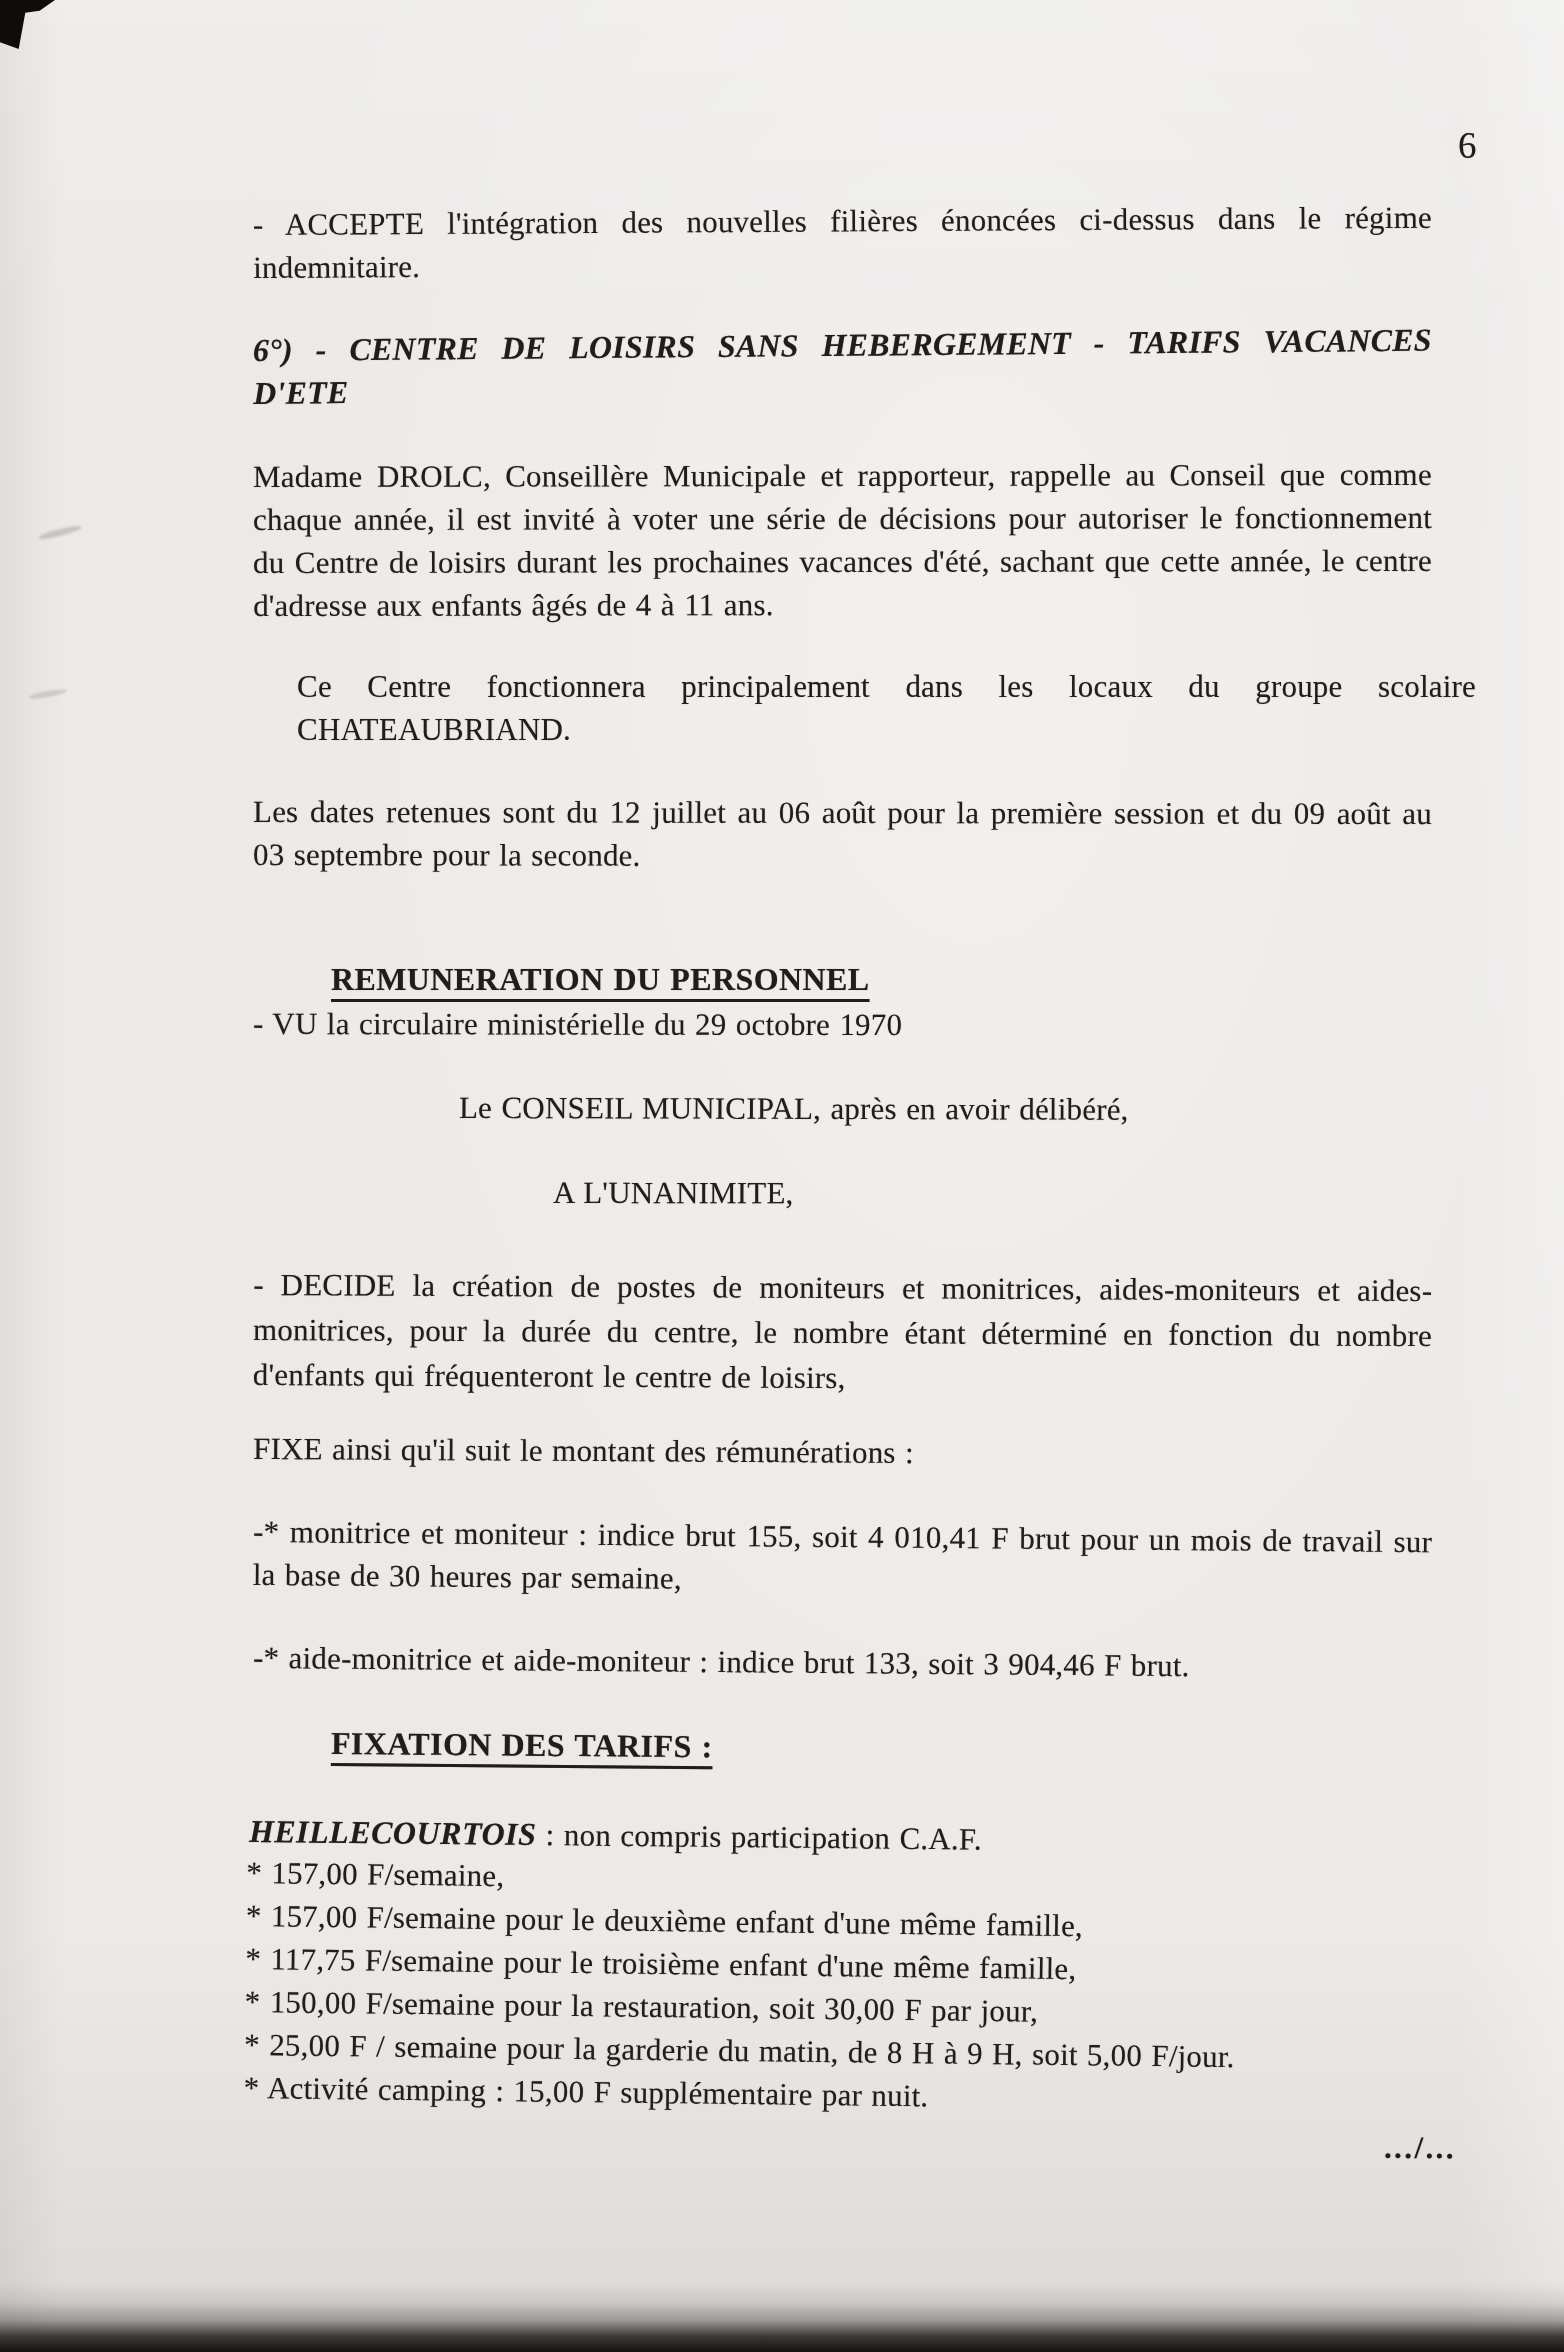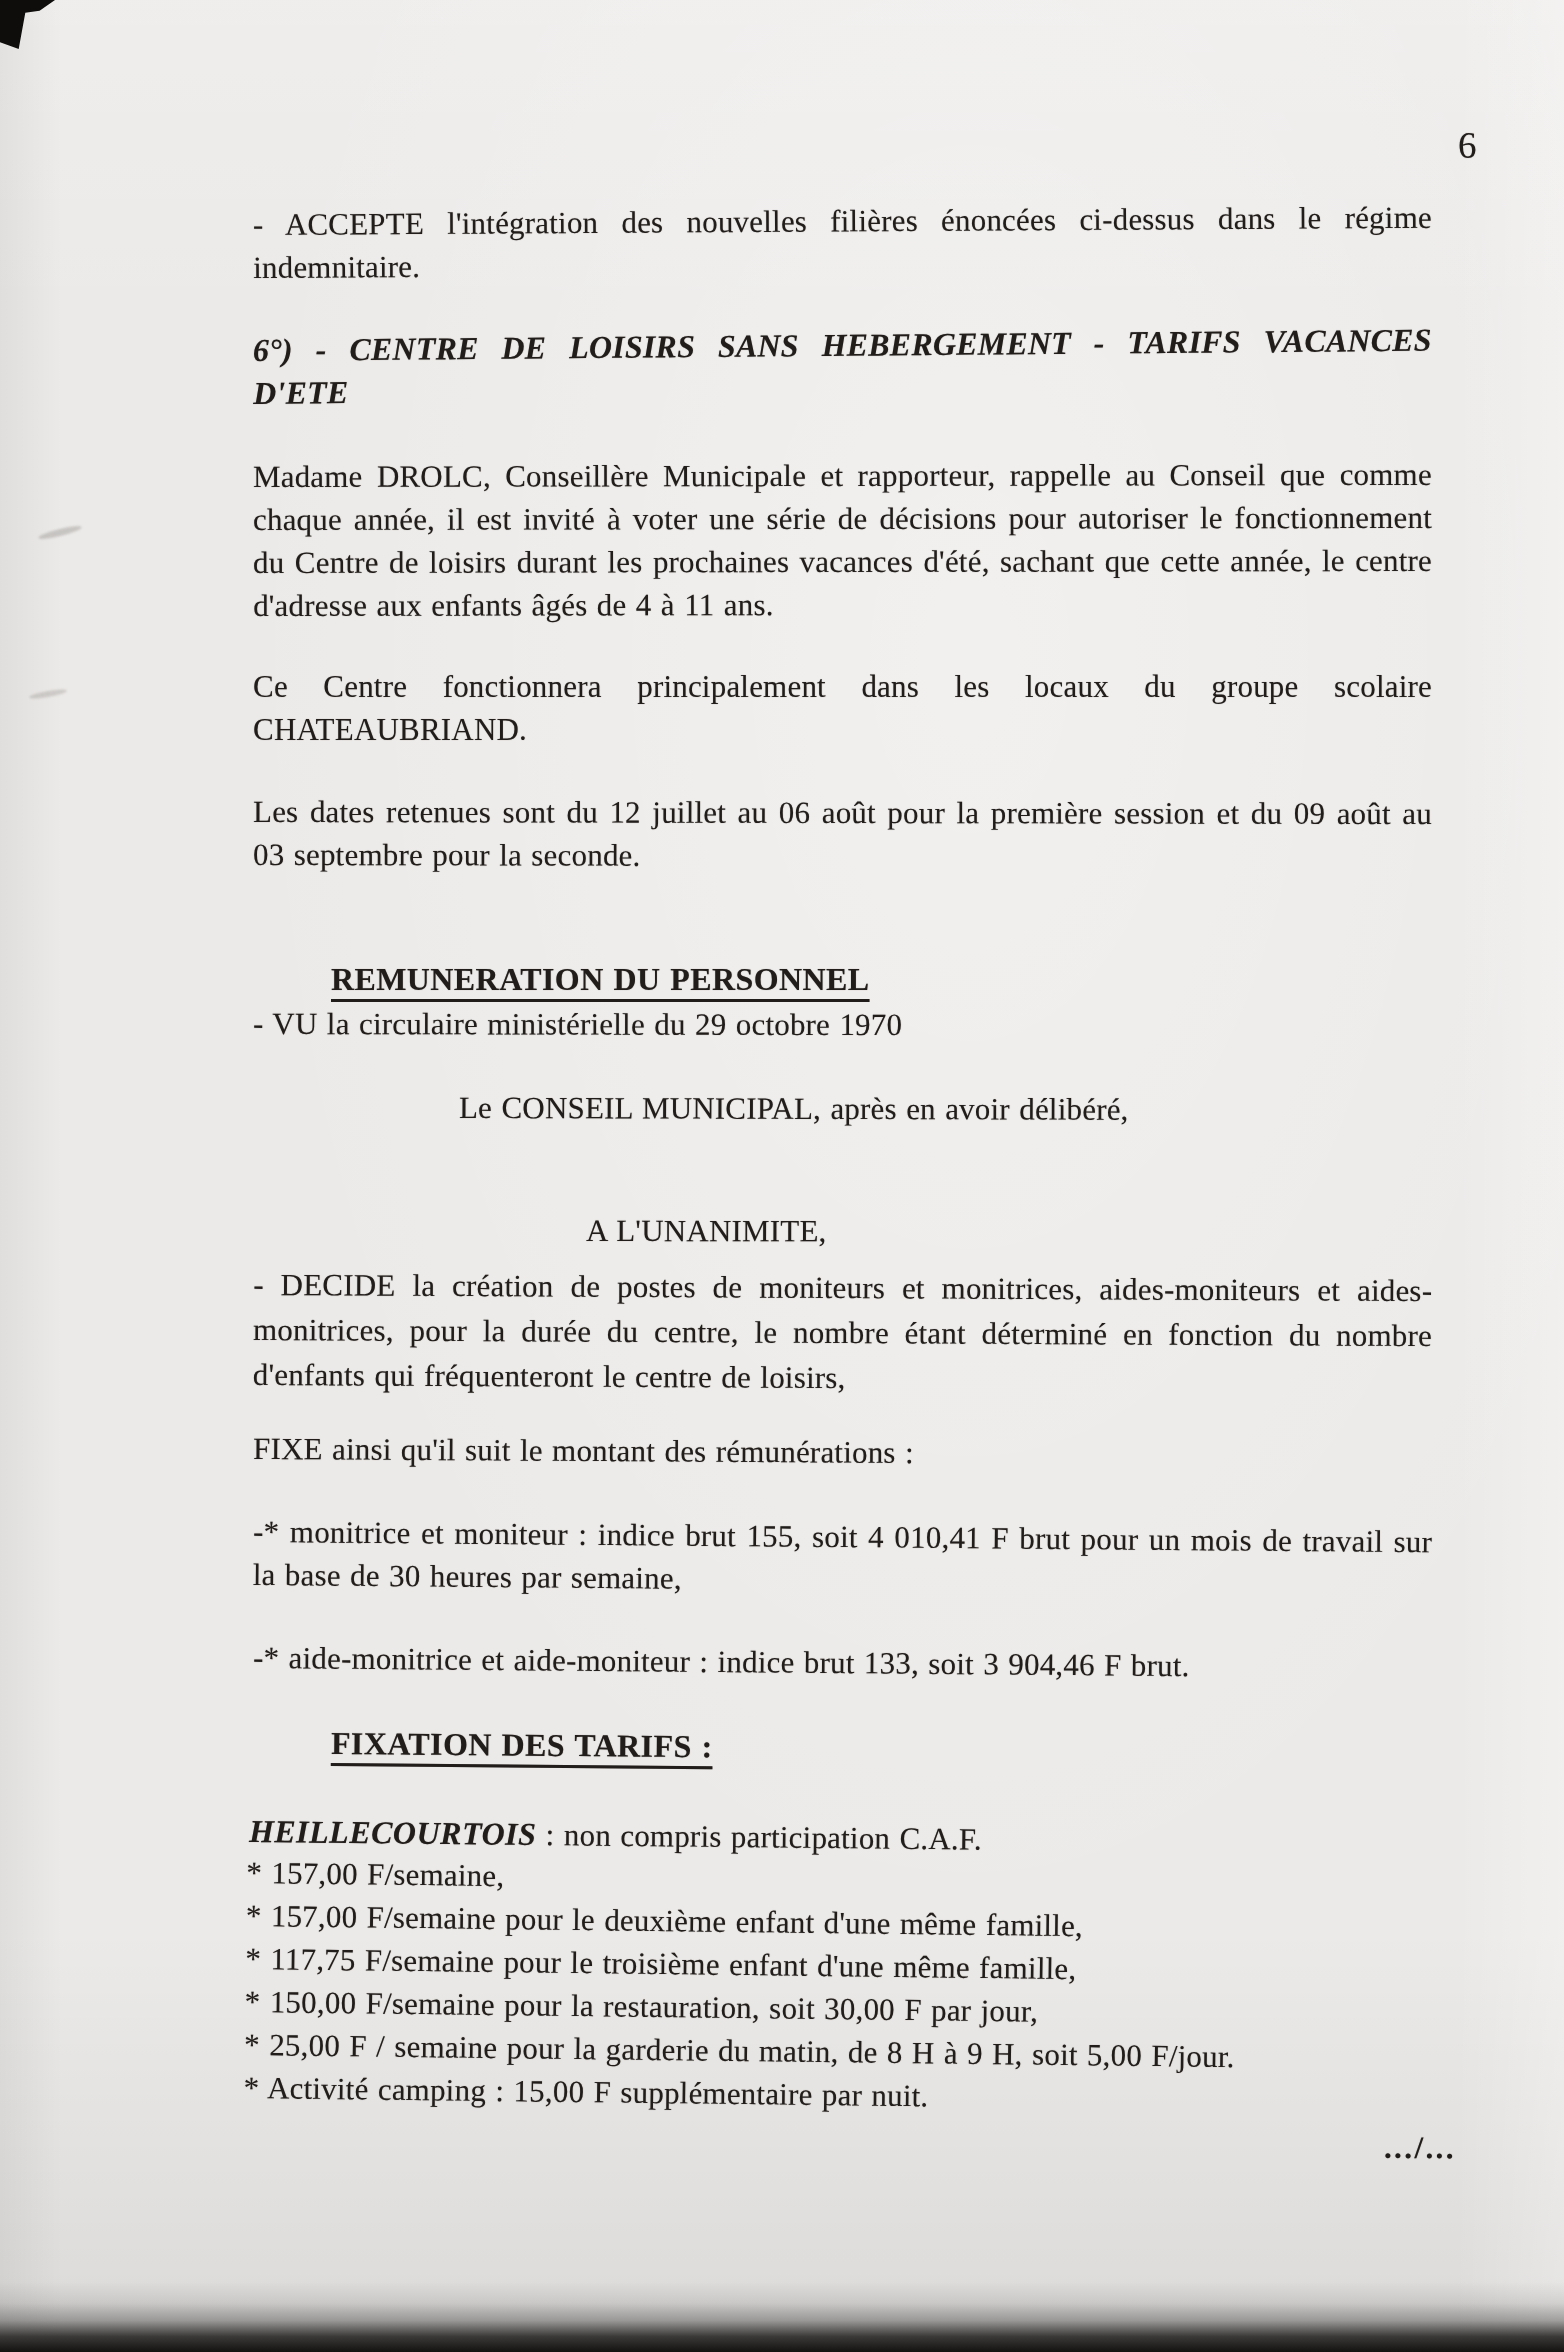--- a/index.html
+++ b/index.html
@@ -24,26 +24,26 @@
   .justify{text-align:justify;}
   .page-number{position:absolute;top:127px;left:1458px;font-size:37px;line-height:1;}
   .heading-centre{top:329px;font-weight:bold;font-style:italic;font-size:32px;transform:rotate(-0.5deg);}
   .heading-centre .hline1{text-align:justify;text-align-last:justify;}
   .h-underline{
     font-weight:bold;font-size:32px;width:auto;letter-spacing:0.4px;
     text-decoration:underline;text-decoration-thickness:2.9px;text-underline-offset:8.6px;
   }
   .p-accepte{top:203px;transform:rotate(-0.35deg);}
   .p-drolc{top:455px;transform:rotate(-0.1deg);}
-  .p-locaux{top:665px;}
+  .p-locaux{top:665px;margin-left:44px;}
   .p-dates{top:790px;transform:rotate(0.1deg);}
   .h-remuneration{top:958px;left:331px;}
   .p-vu{top:1002px;transform:rotate(0.1deg);}
   .p-conseil{top:1086px;left:459px;width:auto;transform:rotate(0.15deg);}
-  .p-unanimite{top:1171px;left:586px;width:auto;transform:rotate(0.1deg);margin-top:38px;}
+  .p-unanimite{top:1171px;left:553px;width:auto;transform:rotate(0.1deg);}
   .p-decide{top:1262px;line-height:45px;transform:rotate(0.3deg);}
   .p-fixe{top:1427px;transform:rotate(0.35deg);}
   .p-monitrice{top:1510px;transform:rotate(0.5deg);}
   .p-aide{top:1636px;transform:rotate(0.5deg);}
   .h-fixation{top:1722px;left:331px;transform:rotate(0.5deg);}
   .p-heille{top:1810px;left:249px;transform:rotate(0.6deg);}
   .p-heille .bi{font-weight:bold;font-style:italic;font-size:32px;letter-spacing:0.5px;}
   .tarif-list{top:1851px;left:245px;list-style:none;padding:0;line-height:43px;transform:rotate(0.7deg);}
   .tarif-list li{white-space:nowrap;}
   .continuation{position:absolute;top:2130px;left:1384px;font-size:31px;font-weight:bold;letter-spacing:2.4px;transform:rotate(0.3deg);}

